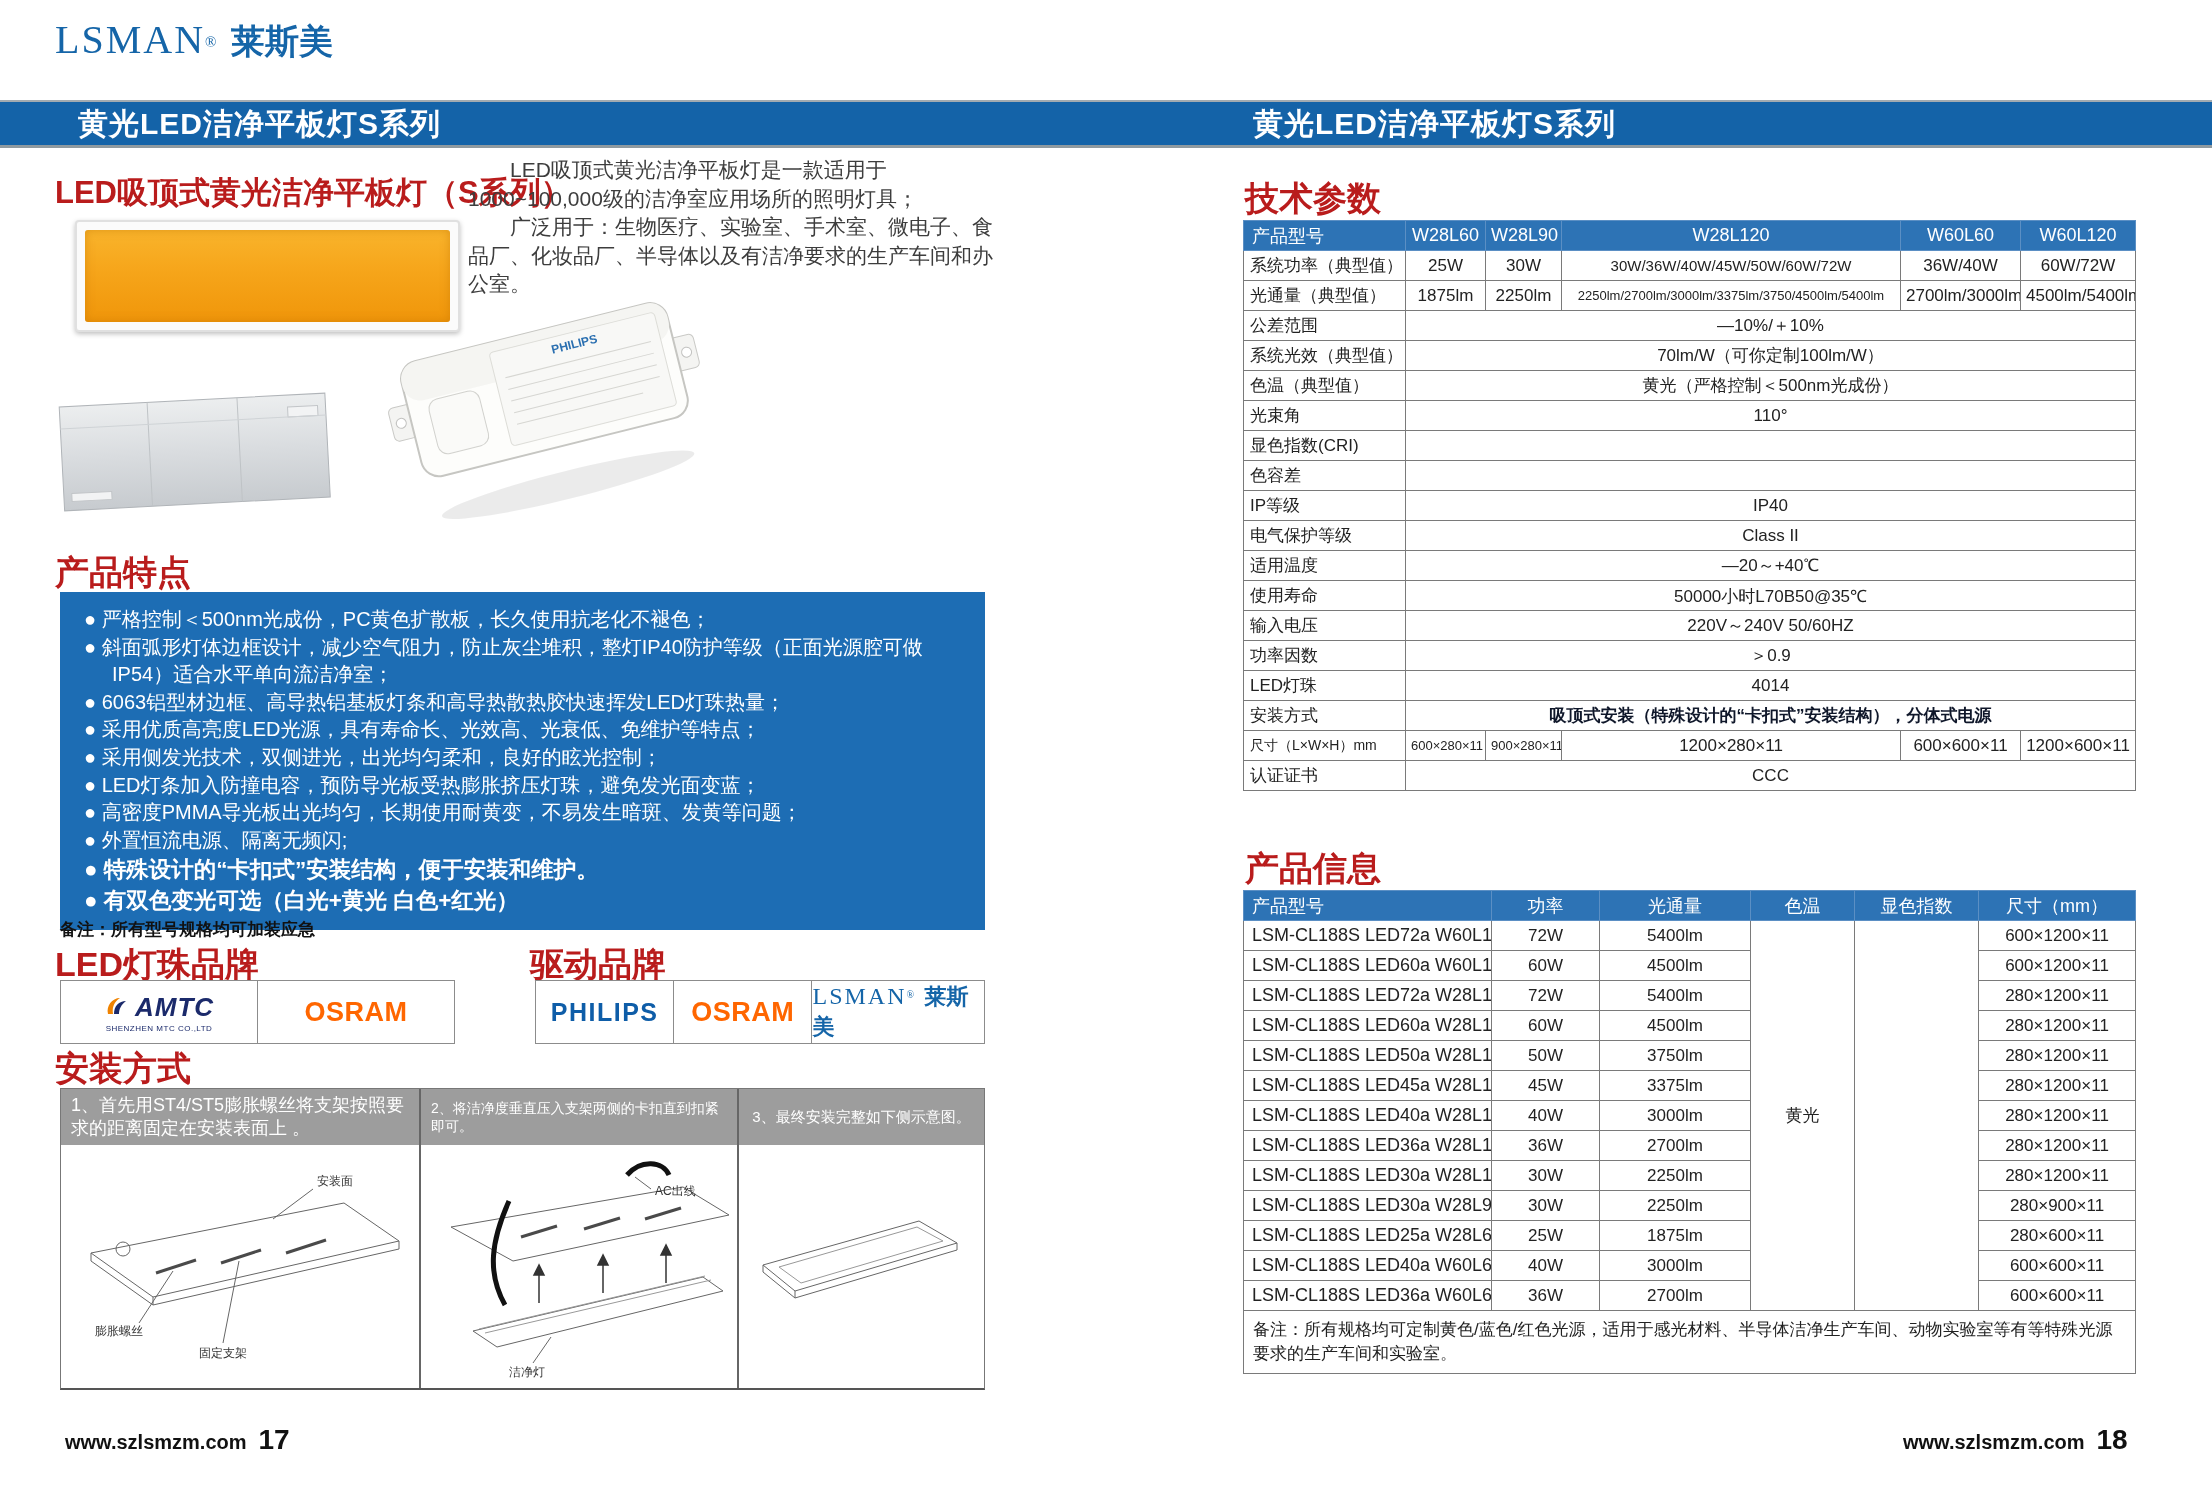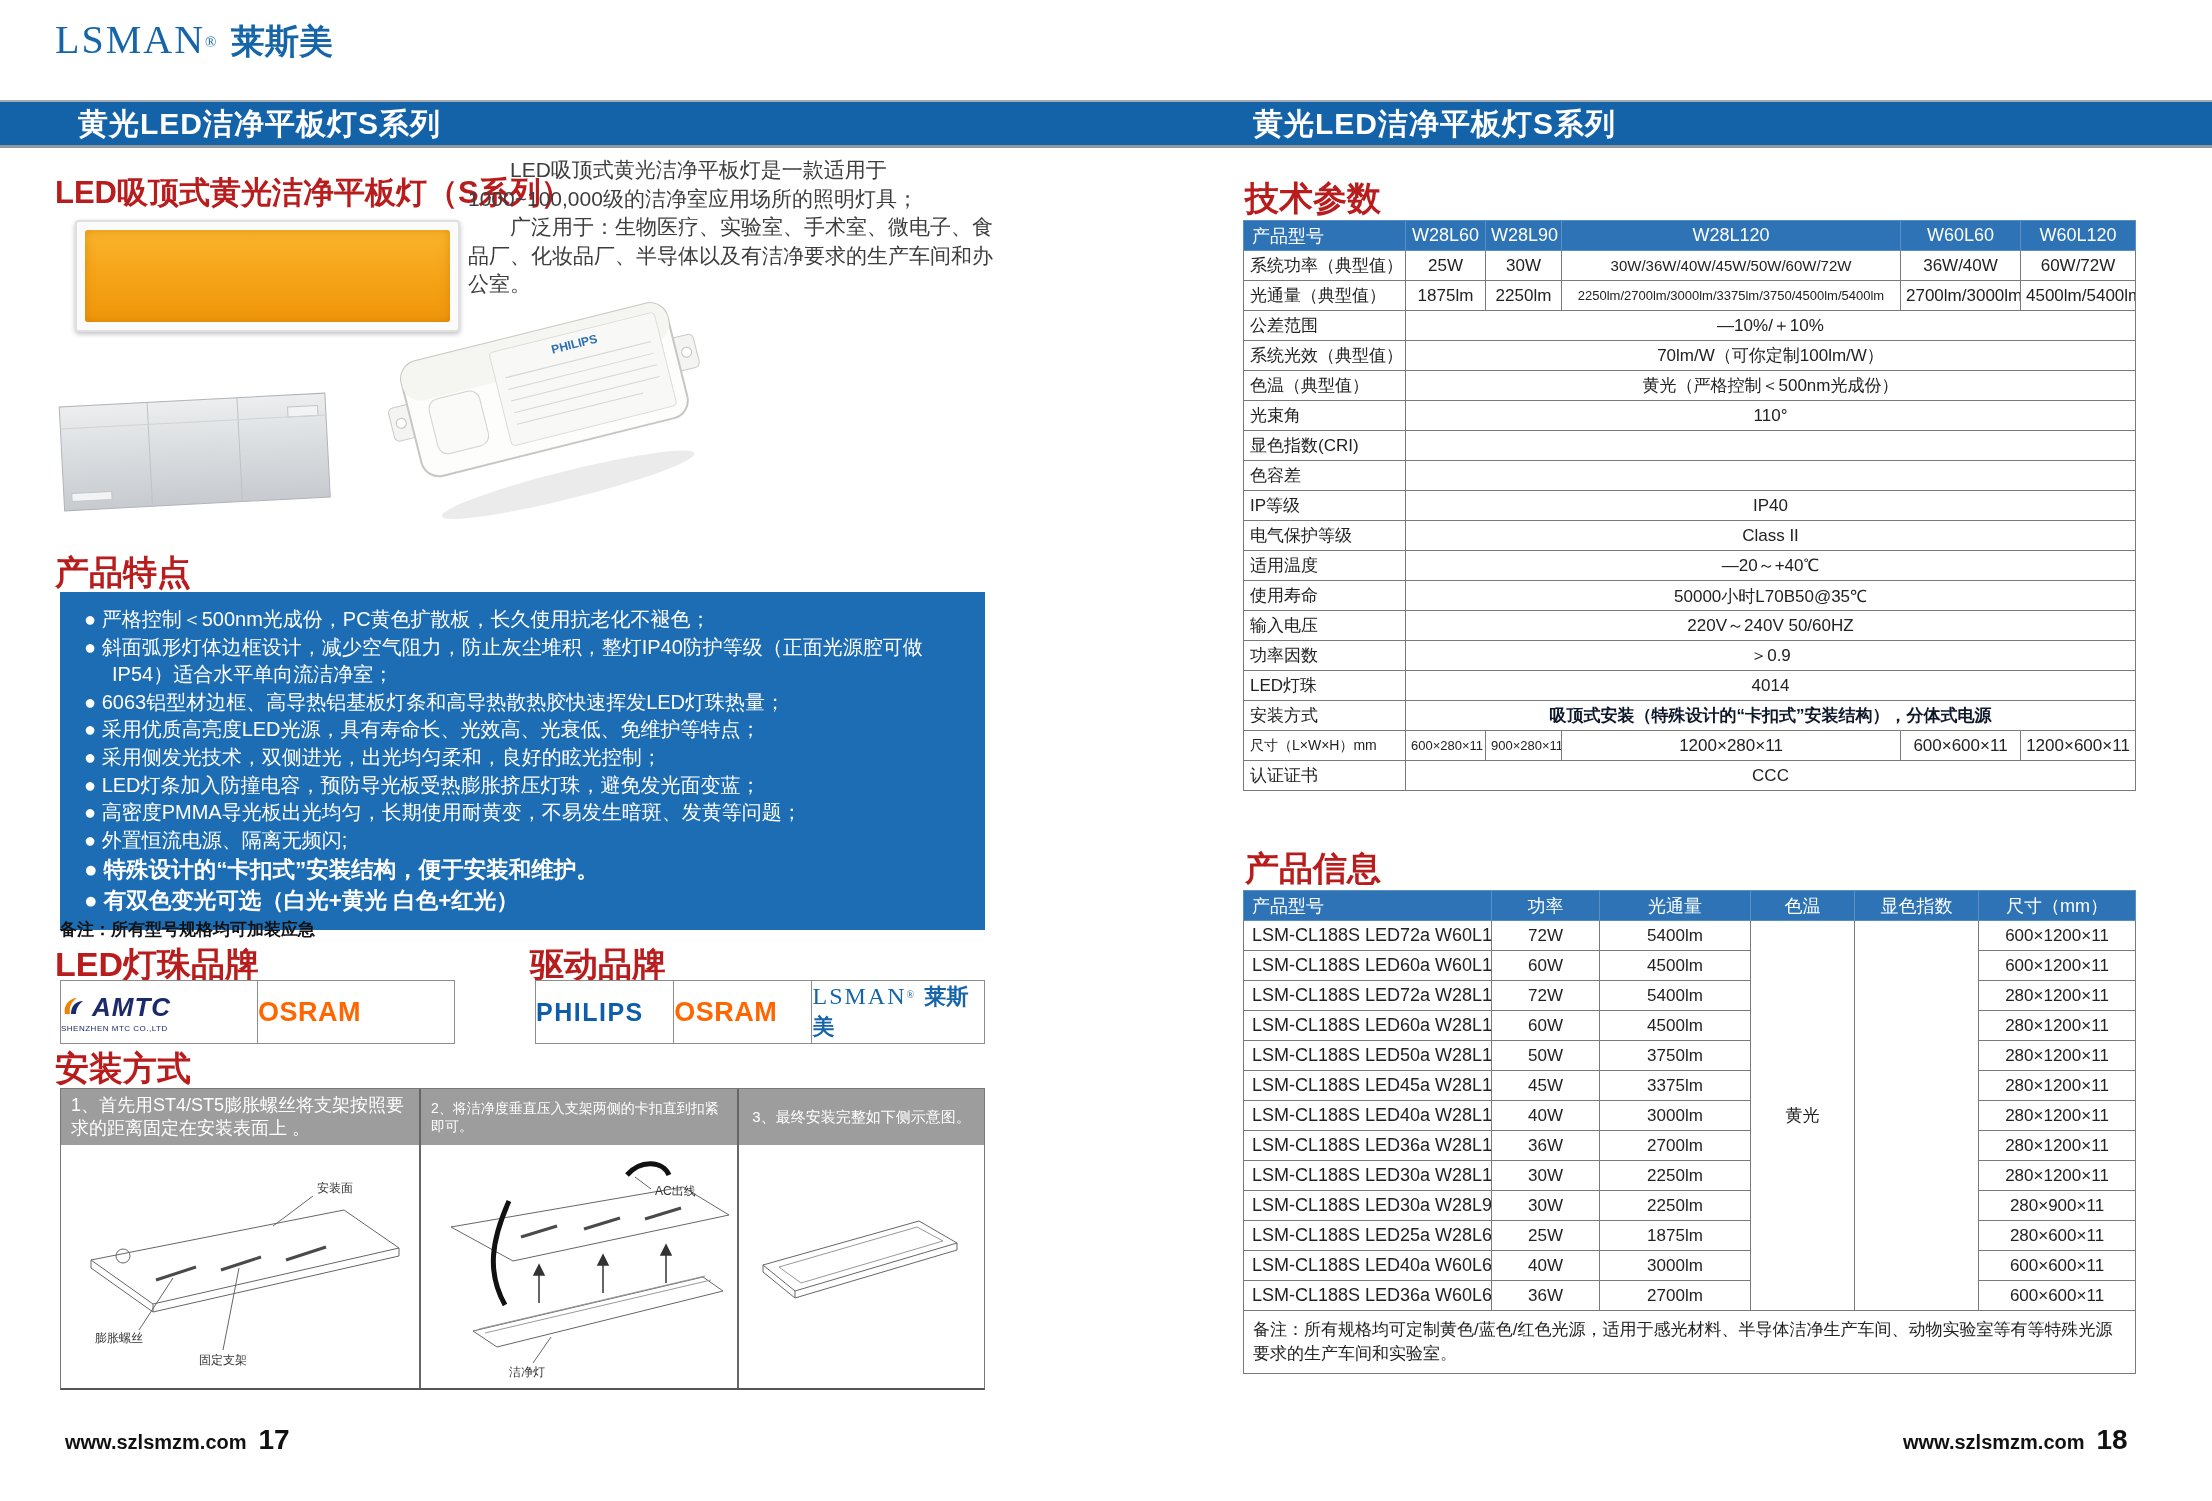--- a/index.html
+++ b/index.html
@@ -33,21 +33,21 @@
   
   .feat-box{left:60px;top:592px;width:925px;background:#1d6db4;color:#ffffff;box-sizing:border-box;padding:14px 24px;font-size:20px;line-height:1.38;}
   .feat{padding-left:28px;text-indent:-28px;}
   .feat.b{font-weight:bold;font-size:22.5px;}
   .feat-note{left:60px;top:918px;font-size:17px;font-weight:bold;color:#111;}
 
   
   .brand-box{background:#fff;border:1px solid #8c8c8c;display:flex;align-items:stretch;box-sizing:border-box;}
   .bb-led{left:60px;top:980px;width:395px;height:64px;}
   .bb-drv{left:535px;top:980px;width:450px;height:64px;}
-  .bcell{flex:1;display:flex;flex-direction:column;align-items:flex-start;justify-content:center;border-left:1px solid #8c8c8c;}
+  .bcell{flex:1;display:flex;flex-direction:column;align-items:center;justify-content:center;border-left:1px solid #8c8c8c;}
   .bcell:first-child{border-left:none;}
   .osram{color:#ff6600;font-weight:bold;font-size:27px;letter-spacing:0.5px;}
   .philips{color:#0e5da8;font-weight:bold;font-size:25px;letter-spacing:1.5px;}
   .amtc-row{display:flex;align-items:center;gap:5px;}
   .amtc-txt{color:#1b2a6b;font-weight:bold;font-style:italic;font-size:26px;letter-spacing:1px;}
   .amtc-sub{color:#1b2a6b;font-size:8px;letter-spacing:0.5px;margin-top:1px;}
   .lsman-cell .logo-en{font-size:24px;}
   .lsman-cell .logo-reg{font-size:10px;}
   .lsman-cell .logo-cn{font-size:22px;margin-left:6px;}
   .lsman-cell{color:#1565a8;}
@@ -193,21 +193,21 @@
     <div class="bcell lsman-cell" style="flex:1.25;">
       <div>
         <span class="logo-en">LSMAN</span><sup class="logo-reg">®</sup>
         <span class="logo-cn">莱斯美</span>
       </div>
     </div>
   </div>
 
   <div class="abs sec-title st-mid" style="left:55px;top:1046px;">安装方式</div>
   <div class="abs inst">
-    <div class="icol" style="width:360px;gap:7px;">
+    <div class="icol" style="width:360px;">
       <div class="hd hd1">1、首先用ST4/ST5膨胀螺丝将支架按照要求的距离固定在安装表面上 。</div>
       <div class="ibody">
         <svg width="358" height="244" viewBox="0 0 358 244">
           <g fill="none" stroke="#666" stroke-width="1">
             <polygon points="30,108 283,58 338,96 92,152" fill="#fff"></polygon>
             <polyline points="30,108 30,116 92,160 92,152"></polyline>
             <polyline points="92,160 338,104 338,96"></polyline>
             <circle cx="62" cy="104" r="7"></circle>
             <g stroke="#4a4a4a" stroke-width="3">
               <line x1="95" y1="128" x2="135" y2="115"></line>

